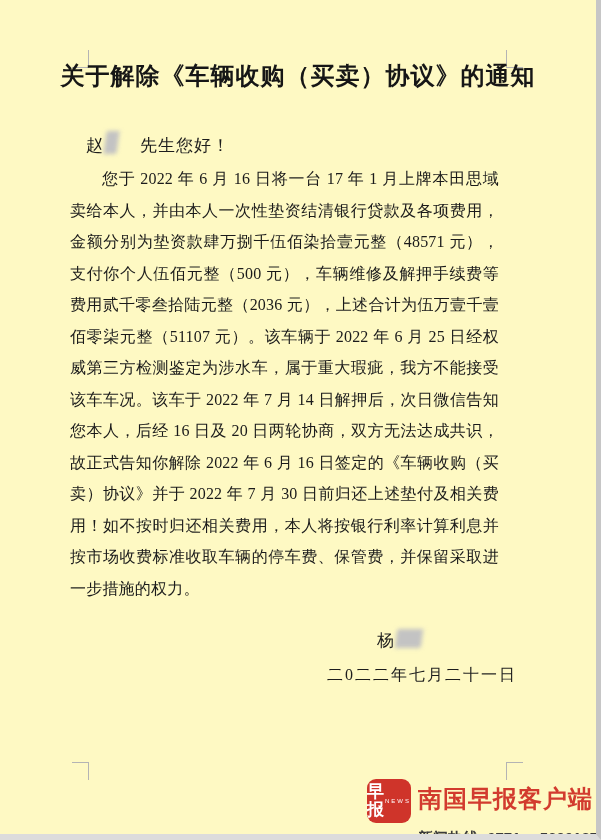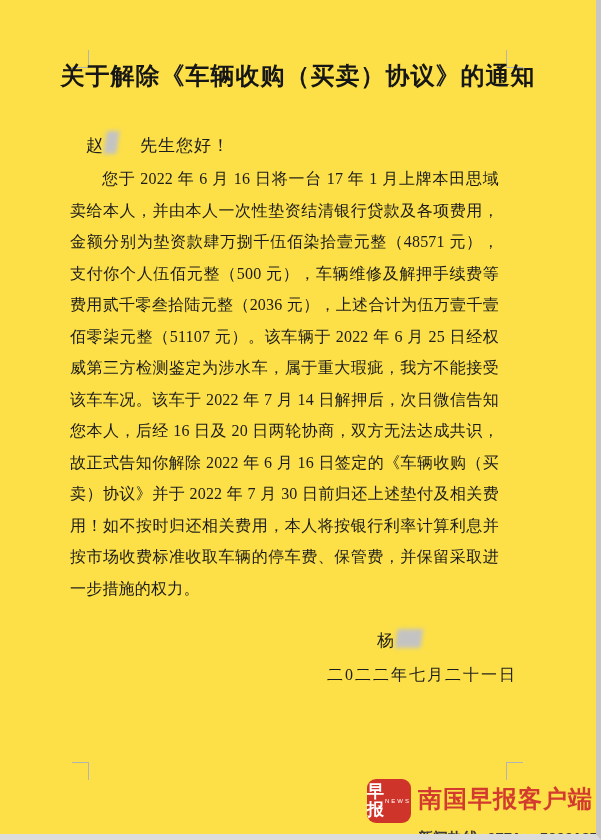--- a/index.html
+++ b/index.html
@@ -1,19 +1,19 @@
 <!DOCTYPE html>
 <html><head>
 <meta charset="utf-8">
 <style>
   html,body{margin:0;padding:0;background:#ffffff;}
   .page{
     position:relative;
     width:601px;height:840px;
-    background:#fde047;
+    background:#fef9c3;
     overflow:hidden;
     box-sizing:border-box;
     border-right:5px solid #c6c6c6;
     border-bottom:6px solid #dcdcdc;
     font-family:"Liberation Serif", serif;
     color:#1d1d1d;
   }
   
   .crop{position:absolute;width:16px;height:17px;}
   .crop-tl{left:72px;top:50px;border-right:1px solid #b4b4b4;border-bottom:1px solid #b4b4b4;}

